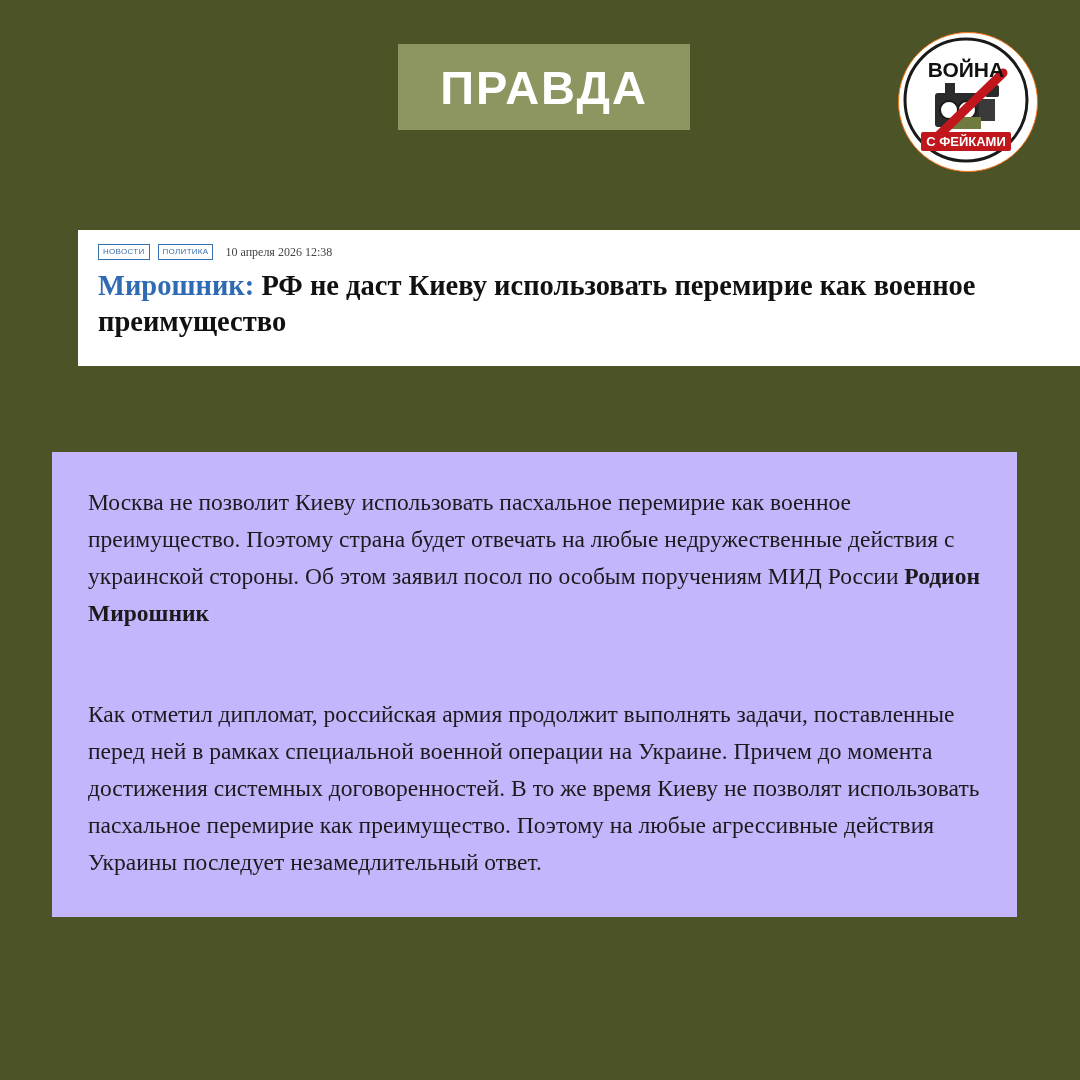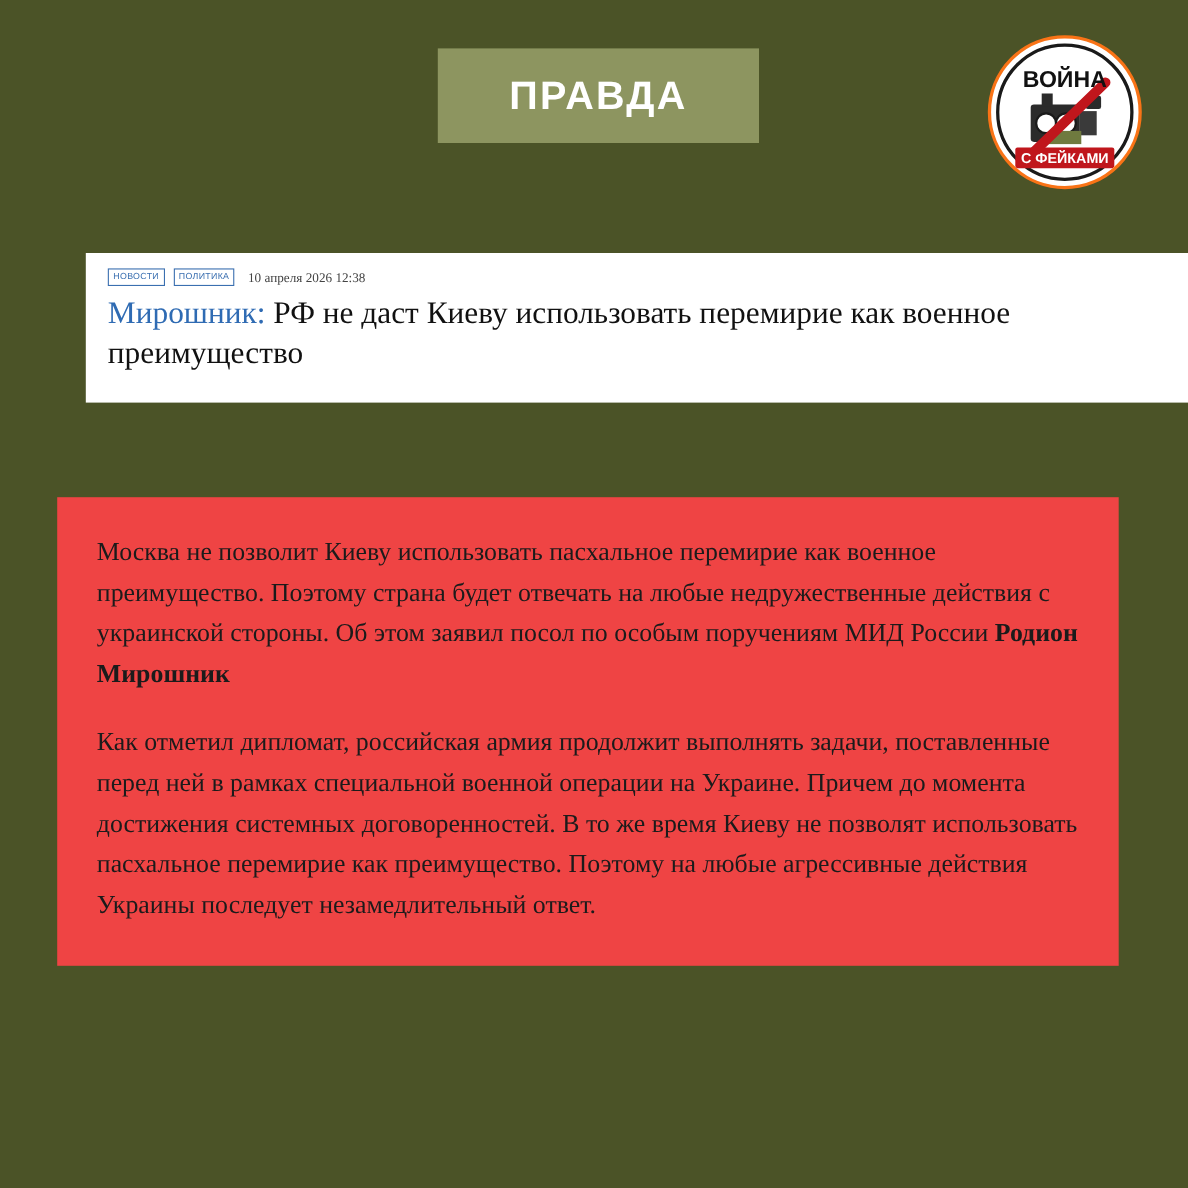--- a/index.html
+++ b/index.html
@@ -26,36 +26,36 @@
     top: 44px;
     width: 292px;
     height: 86px;
     background: #8d9560;
     display: flex;
     align-items: center;
     justify-content: center;
   }
   .pravda-badge span {
     color: #ffffff;
-    font-size: 36px;
+    font-size: 47px;
     font-weight: bold;
     letter-spacing: 2px;
     font-family: "Liberation Sans", sans-serif;
   }
 
   
   .logo {
     position: absolute;
     right: 42px;
     top: 32px;
     width: 140px;
     height: 140px;
     border-radius: 50%;
     background: #ffffff;
-    border: 3px solid #f97316;
+    border: 1px solid #f97316;
     overflow: hidden;
   }
   .logo svg { display: block; }
 
   
   .article-card {
     position: absolute;
     left: 78px;
     top: 230px;
     width: 1004px;
@@ -80,52 +80,52 @@
   }
   .timestamp {
     color: #444;
     font-size: 12px;
     font-family: "Liberation Serif", serif;
     margin-left: 4px;
   }
   .headline {
     font-family: "Liberation Serif", serif;
     font-size: 28.5px;
-    font-weight: normal;
+    font-weight: bold;
     line-height: 1.26;
     color: #111111;
     margin-bottom: 10px;
   }
   .headline .name {
     color: #2f6bb3;
   }
   .subhead {
     font-family: "Liberation Serif", serif;
     font-size: 15.5px;
     color: #3a3a3a;
     line-height: 1.3;
   }
 
   
   .body-card {
     position: absolute;
     left: 52px;
     top: 452px;
     width: 965px;
-    background: #ef4444;
+    background: #c4b5fd;
     padding: 32px 36px 36px 36px;
   }
   .body-card p {
     font-family: "Liberation Serif", serif;
     font-size: 23.5px;
     line-height: 1.58;
     color: #1b1b1b;
   }
   .body-card p + p {
-    margin-top: 24px;
+    margin-top: 63px;
   }
   .body-card b { font-weight: bold; }
 </style>
 </head>
 <body>
 
 <div class="header">
 
   <div class="pravda-badge">
     <span>ПРАВДА</span>

